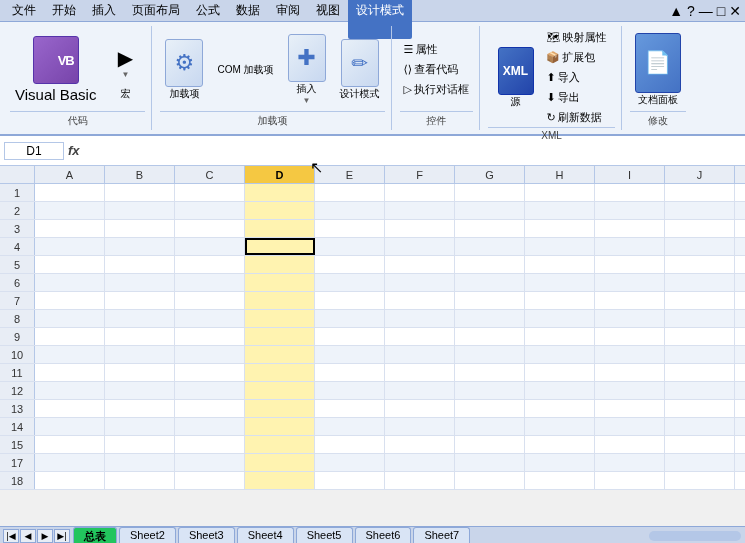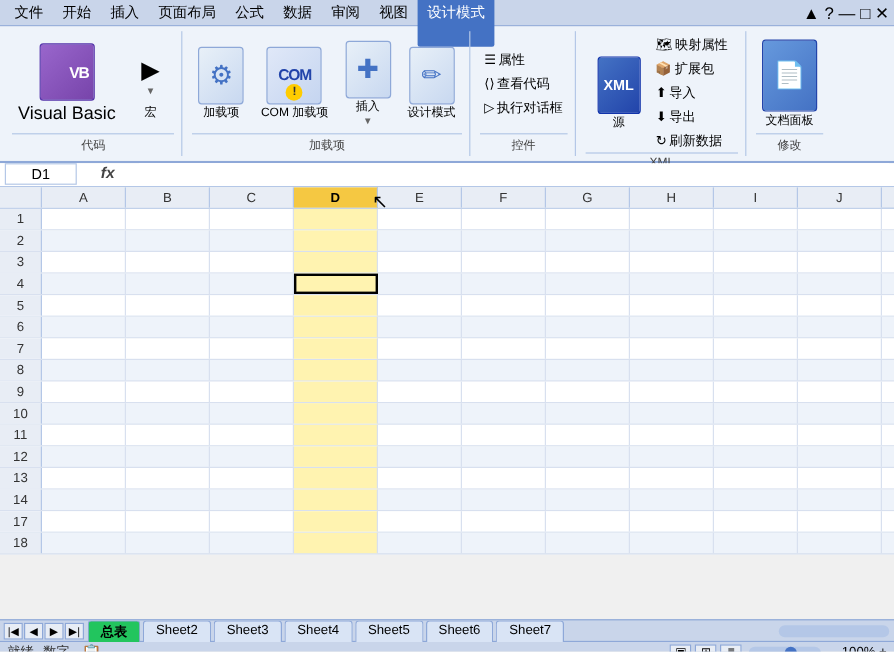--- a/index.html
+++ b/index.html
@@ -89,25 +89,26 @@
 
     .ribbon-group-items-col {
       display: flex;
       flex-direction: column;
       gap: 1px;
     }
 
     
     .formula-bar {
       display: flex;
-      height: 20px;
+      align-items: center;
+      height: 30px;
       background: #fff;
       border-bottom: 1px solid #B4C7E7;
       padding: 0 4px;
-      gap: 20px;
+      gap: 4px;
     }
     .cell-ref {
       width: 60px;
       border: 1px solid #B4C7E7;
       height: 18px;
       padding: 0 4px;
       font-size: 12px;
       text-align: center;
     }
     .formula-input {
@@ -472,24 +473,20 @@
       <div class="ribbon-group-label">代码</div>
     </div>
 
     <div class="ribbon-group" style="min-width:180px;">
       <div class="ribbon-group-items">
         <div class="ribbon-btn">
           <div style="width:38px; height:48px; background:linear-gradient(135deg,#E8F0F8,#C8D8F0); border:1px solid #8EA8D8; border-radius:3px; display:flex; align-items:center; justify-content:center; font-size:22px; color:#4472C4;">⚙</div>
           <span class="label">加载项</span>
         </div>
         <div class="ribbon-btn">
-          <div class="com-icon-box">
-            <span style="font-size:13px; font-weight:bold; letter-spacing:-1px;">COM</span>
-            <div class="warning-badge">!</div>
-          </div>
           <span class="label">COM 加载项</span>
         </div>
         <div class="ribbon-btn">
           <div class="insert-icon-box">✚</div>
           <span class="label">插入</span>
           <span style="font-size:8px; color:#666;">▼</span>
         </div>
         <div class="ribbon-btn">
           <div class="design-icon-box">✏</div>
           <span class="label">设计模式</span>
@@ -753,20 +750,33 @@
           <div class="sheet-cell"></div>
           <div class="sheet-cell"></div>
           <div class="sheet-cell"></div>
         </div>
         <div class="sheet-row">
           <div class="row-num">14</div>
           <div class="sheet-cell"></div>
           <div class="sheet-cell"></div>
           <div class="sheet-cell"></div>
           <div class="sheet-cell col-selected" style="background: rgb(240, 232, 160);"></div>
+          <div class="sheet-cell"></div>
+          <div class="sheet-cell"></div>
+          <div class="sheet-cell"></div>
+          <div class="sheet-cell"></div>
+          <div class="sheet-cell"></div>
+          <div class="sheet-cell"></div>
+        </div>
+        <div class="sheet-row">
+          <div class="row-num">15</div>
+          <div class="sheet-cell"></div>
+          <div class="sheet-cell"></div>
+          <div class="sheet-cell"></div>
+          <div class="sheet-cell col-selected"></div>
           <div class="sheet-cell"></div>
           <div class="sheet-cell"></div>
           <div class="sheet-cell"></div>
           <div class="sheet-cell"></div>
           <div class="sheet-cell"></div>
           <div class="sheet-cell"></div>
         </div>
         <div class="sheet-row">
           <div class="row-num">17</div>
           <div class="sheet-cell"></div>

